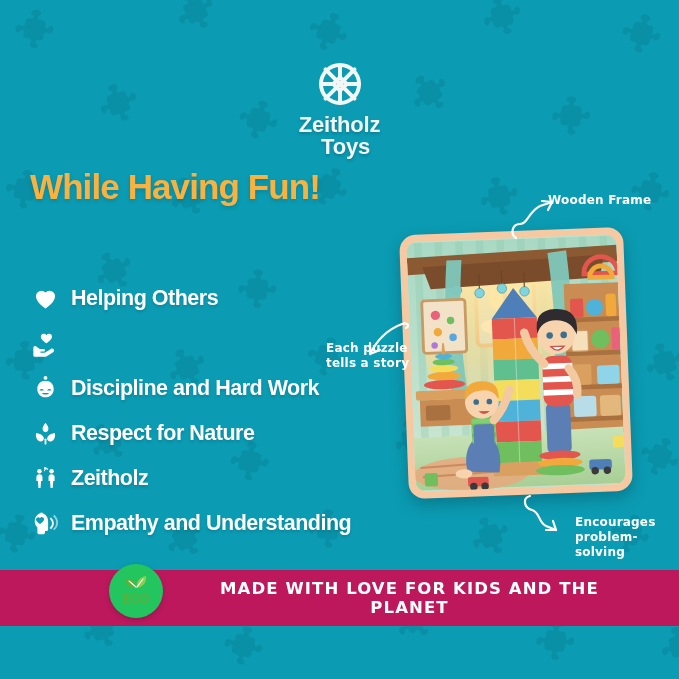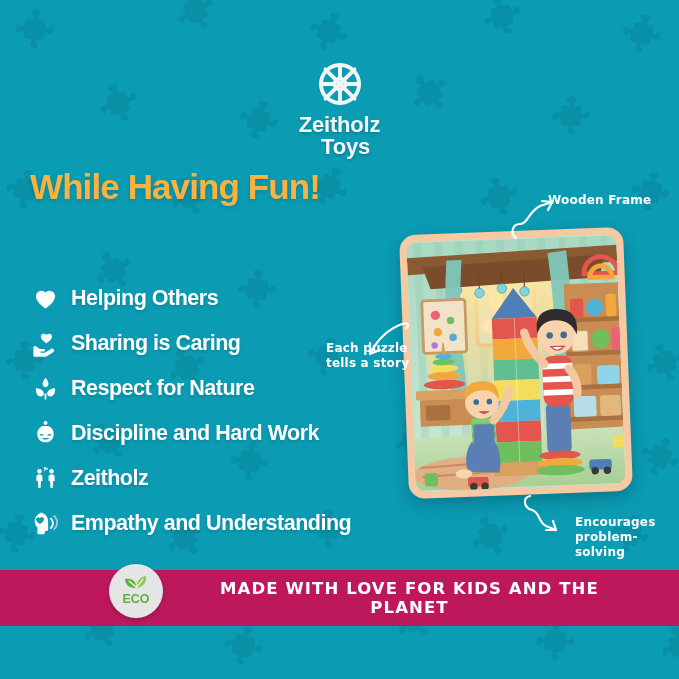--- a/index.html
+++ b/index.html
@@ -131,21 +131,21 @@
     background:#be185d;
     z-index:5;
     display:flex;
     align-items:center;
   }
   #eco-badge {
     position:absolute;
     left:109px; top:564px;
     width:54px; height:54px;
     border-radius:50%;
-    background:#e5e5e5;
+    background:#22c55e;
     z-index:6;
     display:flex; align-items:center; justify-content:center;
     box-shadow:0 2px 5px rgba(0,30,45,.25);
   }
   #banner-text {
     position:absolute;
     left:180px;
     right:40px;
     text-align:center;
     color:#ffffff;
@@ -250,43 +250,42 @@
     <span class="lbl">Helping Others</span>
   </li>
 
   <li>
     <span class="ico">
       <svg width="28" height="28" viewBox="0 0 24 24" xmlns="http://www.w3.org/2000/svg">
         <path fill="#fff" d="M15.4 3.2a2.6 2.6 0 0 0-2.2 1.2 2.6 2.6 0 0 0-4.8 1.4c0 2.4 3.6 4.9 4.8 5.6 1.2-.7 4.8-3.2 4.8-5.6a2.6 2.6 0 0 0-2.6-2.6z"></path>
         <path fill="#fff" d="M2.2 14.4c.6-.7 1.6-.8 2.3-.3l3 2.1h3.3c.7 0 1.2.5 1.2 1.1 0 .6-.5 1.1-1.2 1.1H8.1v1.2h2.7c.6 0 1.2-.2 1.7-.5l4.6-2.9c.8-.5 1.9-.3 2.4.5.5.8.2 1.8-.6 2.3l-5 3.2c-.8.5-1.7.8-2.7.8H3.5c-.8 0-1.5-.6-1.5-1.4v-5.4c0-.6.1-1.2.2-1.8z"></path>
       </svg>
     </span>
-    <span class="lbl">Sharing is Caring</span>
+  </li>
+
+  <li>
+    <span class="ico">
+      <svg width="27" height="27" viewBox="0 0 24 24" xmlns="http://www.w3.org/2000/svg">
+        <circle fill="#fff" cx="12" cy="2.6" r="1.7"></circle>
+        <path fill="#fff" d="M12 5.2c-4.2 0-7.3 3-7.3 7.2 0 4.3 3.1 7.4 7.3 7.4s7.3-3.1 7.3-7.4c0-4.2-3.1-7.2-7.3-7.2zm-3.4 7.3c.9 0 1.6.5 1.9 1.2H6.7c.3-.7 1-1.2 1.9-1.2zm6.8 0c.9 0 1.6.5 1.9 1.2h-3.8c.3-.7 1-1.2 1.9-1.2zm-3.4 4.9c-1.4 0-2.6-.6-3.2-1.5h6.4c-.6.9-1.8 1.5-3.2 1.5z"></path>
+      </svg>
+    </span>
+    <span class="lbl">Discipline and Hard Work</span>
   </li>
 
   <li>
     <span class="ico">
       <svg width="27" height="27" viewBox="0 0 24 24" xmlns="http://www.w3.org/2000/svg">
         <path fill="#fff" d="M12 2.4c-1.7 2-2.6 3.8-2.6 5.4 0 1.7 1.2 3 2.6 3s2.6-1.3 2.6-3c0-1.6-.9-3.4-2.6-5.4z"></path>
         <path fill="#fff" d="M3.6 11.6c-.5 2.9.3 5.1 1.6 6.4 1.4 1.4 3.5 1.4 4.6.3 1.1-1.1 1-2.9-.4-4.3-1.2-1.2-3.2-2-5.8-2.4z"></path>
         <path fill="#fff" d="M20.4 11.6c-2.6.4-4.6 1.2-5.8 2.4-1.4 1.4-1.5 3.2-.4 4.3 1.1 1.1 3.2 1.1 4.6-.3 1.3-1.3 2.1-3.5 1.6-6.4z"></path>
         <rect fill="#fff" x="11.2" y="16.4" width="1.6" height="5.4" rx=".8"></rect>
       </svg>
     </span>
     <span class="lbl">Respect for Nature</span>
-  </li>
-
-  <li>
-    <span class="ico">
-      <svg width="27" height="27" viewBox="0 0 24 24" xmlns="http://www.w3.org/2000/svg">
-        <circle fill="#fff" cx="12" cy="2.6" r="1.7"></circle>
-        <path fill="#fff" d="M12 5.2c-4.2 0-7.3 3-7.3 7.2 0 4.3 3.1 7.4 7.3 7.4s7.3-3.1 7.3-7.4c0-4.2-3.1-7.2-7.3-7.2zm-3.4 7.3c.9 0 1.6.5 1.9 1.2H6.7c.3-.7 1-1.2 1.9-1.2zm6.8 0c.9 0 1.6.5 1.9 1.2h-3.8c.3-.7 1-1.2 1.9-1.2zm-3.4 4.9c-1.4 0-2.6-.6-3.2-1.5h6.4c-.6.9-1.8 1.5-3.2 1.5z"></path>
-      </svg>
-    </span>
-    <span class="lbl">Discipline and Hard Work</span>
   </li>
 
   <li>
     <span class="ico">
       <svg width="27" height="27" viewBox="0 0 24 24" xmlns="http://www.w3.org/2000/svg">
         <circle fill="#fff" cx="6.6" cy="5.6" r="2"></circle>
         <path fill="#fff" d="M6.6 8.2c-1.6 0-2.7 1-2.7 2.5v3.5h1.3l.5 6.2h1.9l.5-6.2h1.2v-3.5c0-1.5-1.1-2.5-2.7-2.5z"></path>
         <circle fill="#fff" cx="17.4" cy="5.6" r="2"></circle>
         <path fill="#fff" d="M17.4 8.2c-1.6 0-2.7 1-2.7 2.5v3.5H16l.5 6.2h1.9l.5-6.2h1.2v-3.5c0-1.5-1.1-2.5-2.7-2.5z"></path>
         <path fill="#fff" d="M11.1 1.6l1 1.2-1.2 1 .9 1.1-1.2.9M13.6 2.4l-.6 1.5 1.5.3"></path>

